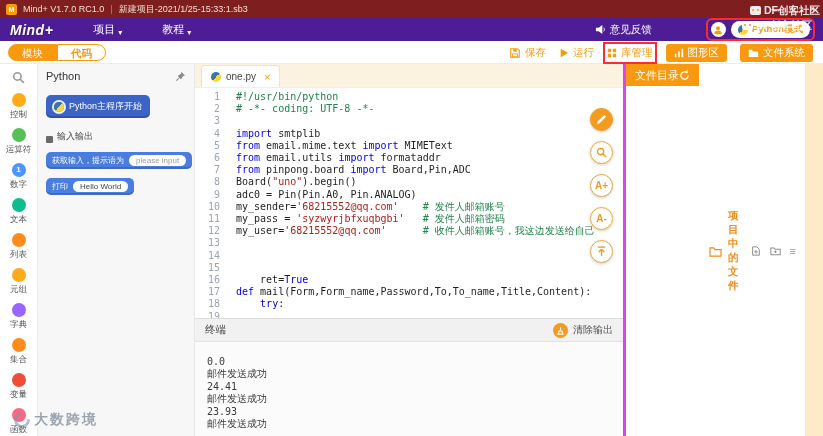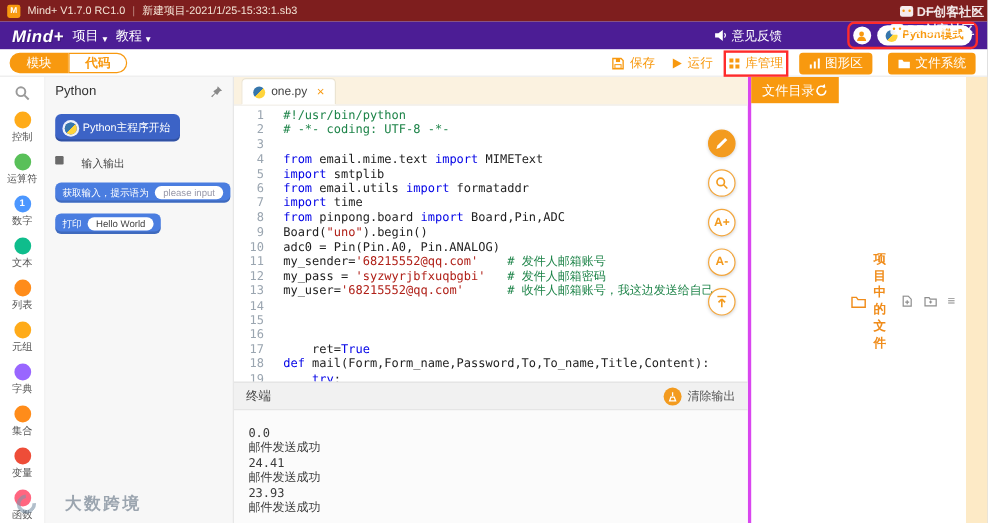--- a/index.html
+++ b/index.html
@@ -8,21 +8,21 @@
   .app{position:relative;width:823px;height:436px;background:#fff;overflow:hidden;font-family:"Liberation Sans",sans-serif}
   svg{display:block}
   
   .titlebar{position:absolute;left:0;top:0;width:100%;height:18px;background:#7e1e1e;display:flex;align-items:center;color:#f3e2d4;font-size:9px;padding:0 6px;gap:6px;z-index:5}
   .tlogo{width:11px;height:11px;border-radius:2px;background:#f8990f;color:#fff;font-size:7px;font-weight:bold;display:flex;align-items:center;justify-content:center;flex:none}
   .tsep{opacity:.5}
   .winbtns{margin-left:auto;display:flex;gap:12px;color:#fff;font-size:9px;padding-right:2px}
   
   .menubar{position:absolute;left:0;top:18px;width:100%;height:23px;background:#4c1d95;display:flex;align-items:center;color:#fff;padding:0 10px;z-index:5}
   .brand{font-size:14px;font-weight:bold;font-style:italic;letter-spacing:.5px;text-shadow:1px 1px 0 rgba(0,0,0,.18)}
-  .menu{font-size:11px;margin-left:7px;display:flex;align-items:flex-end;gap:3px;cursor:pointer}
+  .menu{font-size:11px;margin-left:40px;display:flex;align-items:flex-end;gap:3px;cursor:pointer}
   .caret{font-size:8px}
   .mright{margin-left:auto;display:flex;align-items:center}
   .feedback{font-size:10.5px;display:flex;align-items:center;gap:4px;margin-right:56px;cursor:pointer}
   .modewrap{display:flex;align-items:center;gap:5px;padding:1px 3px;border-radius:4px;outline:2px solid #ff2b2b}
   .avatar{width:15px;height:15px;border-radius:50%;background:#fff;display:flex;align-items:center;justify-content:center;flex:none}
   .modepill{background:#fff;color:#f8990f;font-size:9.5px;border-radius:9px;padding:2px 7px;font-weight:bold;display:flex;gap:4px;align-items:center;white-space:nowrap}
   .pydot{width:10px;height:10px;border-radius:50%;background:linear-gradient(135deg,#3776ab 50%,#ffd43b 50%);display:inline-block;flex:none}
   
   .toolbar{position:absolute;left:0;top:41px;width:100%;height:23px;background:#fff;border-bottom:1px solid #ececec;z-index:4}
   .pills{position:absolute;left:8px;top:3px;display:flex}
@@ -39,21 +39,21 @@
   .searchico{color:#9a9a9a;margin-bottom:9px}
   .cat{text-align:center;margin-bottom:7px;cursor:pointer}
   .dot{width:14px;height:14px;border-radius:50%;margin:0 auto 2px;color:#fff;font-size:8px;font-weight:bold;line-height:14px;text-align:center}
   .clabel{font-size:8.5px;color:#555;white-space:nowrap}
   
   .palette{width:157px;flex:none;background:#f7f7f7;border-right:1px solid #e7e7e7;padding:6px 8px;position:relative;overflow:hidden}
   .phead{display:flex;justify-content:space-between;align-items:center;font-size:11px;color:#333}
   .pin{color:#8a8a8a;cursor:pointer}
   .hatblock{margin-top:13px;background:#3c63c6;color:#fff;border-radius:5px;padding:5px 8px;font-size:9px;display:inline-flex;align-items:center;gap:5px;box-shadow:inset 0 -2px 0 rgba(0,0,0,.18);white-space:nowrap;cursor:grab}
   .hatblock .pydot{box-shadow:0 0 0 2px rgba(255,255,255,.9)}
-  .section{margin-top:12px;font-size:9px;color:#444;display:flex;align-items:flex-start;gap:15px}
+  .section{margin-top:12px;font-size:9px;color:#444;display:flex;align-items:flex-end;gap:4px}
   .secbullet{width:7px;height:7px;background:#6a6a6a;border-radius:1px;display:inline-block}
   .pblock{margin-top:9px;background:#4a7de0;color:#fff;border-radius:5px;padding:3px 6px;font-size:8px;display:inline-flex;align-items:center;gap:5px;box-shadow:inset 0 -2px 0 rgba(0,0,0,.15);white-space:nowrap;cursor:grab}
   .oval{background:#fff;border-radius:9px;padding:1px 7px;font-size:8px;color:#99a}
   .oval.dark{color:#444}
   
   .editorcol{flex:1;min-width:0;display:flex;flex-direction:column;position:relative;background:#fff}
   .tabbar{height:24px;flex:none;background:#fbf2e0;border-bottom:1px solid #eee;display:flex;align-items:flex-end;padding-left:6px}
   .tab{height:22px;background:#fff;border:1px solid #ebe4d2;border-bottom:none;border-radius:4px 4px 0 0;display:flex;align-items:center;gap:5px;padding:0 9px;font-size:10px;color:#444;cursor:pointer}
   .tabclose{color:#f8990f;font-size:11px;margin-left:3px}
   .codewrap{height:230px;flex:none;display:flex;position:relative;overflow:hidden}
@@ -79,21 +79,21 @@
   .frow{display:flex;align-items:center;gap:6px;padding:5px 9px 5px 22px;font-size:10.5px;color:#e8850c;background:#fdeac6;cursor:pointer}
   .dots{color:#f0a030;font-size:11px}
   .tree{display:flex;align-items:center;gap:5px;padding:8px 8px 0 18px;font-size:10px;color:#555;cursor:pointer}
   .trarrow{color:#8a8a8a;font-size:9px}
   
   .wm-tr{position:absolute;right:3px;top:3px;z-index:40;color:rgba(255,255,255,.88);font-size:10.5px;font-weight:bold;text-align:right;line-height:14px;pointer-events:none}
   .wm-tr .row2{margin-top:1px;margin-right:8px}
   .robot{display:inline-block;width:11px;height:9px;background:rgba(255,255,255,.92);border-radius:2px;position:relative;margin-right:3px;vertical-align:-1px}
   .robot::before,.robot::after{content:'';position:absolute;top:3px;width:2px;height:2px;background:#f8990f;border-radius:50%}
   .robot::before{left:2px}.robot::after{right:2px}
-  .wm-bl{position:absolute;left:14px;bottom:7px;display:flex;align-items:center;gap:24px;opacity:.6;z-index:40;pointer-events:none}
+  .wm-bl{position:absolute;left:14px;bottom:7px;display:flex;align-items:center;gap:4px;opacity:.6;z-index:40;pointer-events:none}
   .swirl{width:16px;height:16px;border-radius:50%;border:3px solid #7f95aa;border-top-color:transparent;transform:rotate(40deg)}
   .wmtext{font-size:14px;font-weight:bold;color:#5f6f80;letter-spacing:2px}
 </style>
 </head>
 <body>
 
 <div class="app">
 
   <div class="titlebar">
     <div class="tlogo">M</div>
@@ -300,24 +300,23 @@
             <div>15</div>
             <div>16</div>
             <div>17</div>
             <div>18</div>
             <div>19</div>
           </div>
         <div class="codelines">
             <div class="cl"><span class="tk-c">#!/usr/bin/python</span></div>
             <div class="cl"><span class="tk-c"># -*- coding: UTF-8 -*-</span></div>
             <div class="cl">&nbsp;</div>
+            <div class="cl"><span class="tk-k">import</span><span class="tk-n"> smtplib</span></div>
             <div class="cl"><span class="tk-k">from</span><span class="tk-n"> email.mime.text </span><span class="tk-k">import</span><span class="tk-n"> MIMEText</span></div>
-            <div class="cl"><span class="tk-k">import</span><span class="tk-n"> smtplib</span></div>
             <div class="cl"><span class="tk-k">from</span><span class="tk-n"> email.utils </span><span class="tk-k">import</span><span class="tk-n"> formataddr</span></div>
-            <div class="cl"><span class="tk-k">import</span><span class="tk-n"> time</span></div>
             <div class="cl"><span class="tk-k">from</span><span class="tk-n"> pinpong.board </span><span class="tk-k">import</span><span class="tk-n"> Board,Pin,ADC</span></div>
             <div class="cl"><span class="tk-n">Board(</span><span class="tk-s">"uno"</span><span class="tk-n">).begin()</span></div>
             <div class="cl"><span class="tk-n">adc0 = Pin(Pin.A0, Pin.ANALOG)</span></div>
             <div class="cl"><span class="tk-n">my_sender=</span><span class="tk-s">'68215552@qq.com'</span><span class="tk-n">    </span><span class="tk-c"># 发件人邮箱账号</span></div>
             <div class="cl"><span class="tk-n">my_pass = </span><span class="tk-s">'syzwyrjbfxuqbgbi'</span><span class="tk-n">   </span><span class="tk-c"># 发件人邮箱密码</span></div>
             <div class="cl"><span class="tk-n">my_user=</span><span class="tk-s">'68215552@qq.com'</span><span class="tk-n">      </span><span class="tk-c"># 收件人邮箱账号，我这边发送给自己</span></div>
             <div class="cl">&nbsp;</div>
             <div class="cl">&nbsp;</div>
             <div class="cl">&nbsp;</div>
             <div class="cl"><span class="tk-n">    ret=</span><span class="tk-k">True</span></div>

